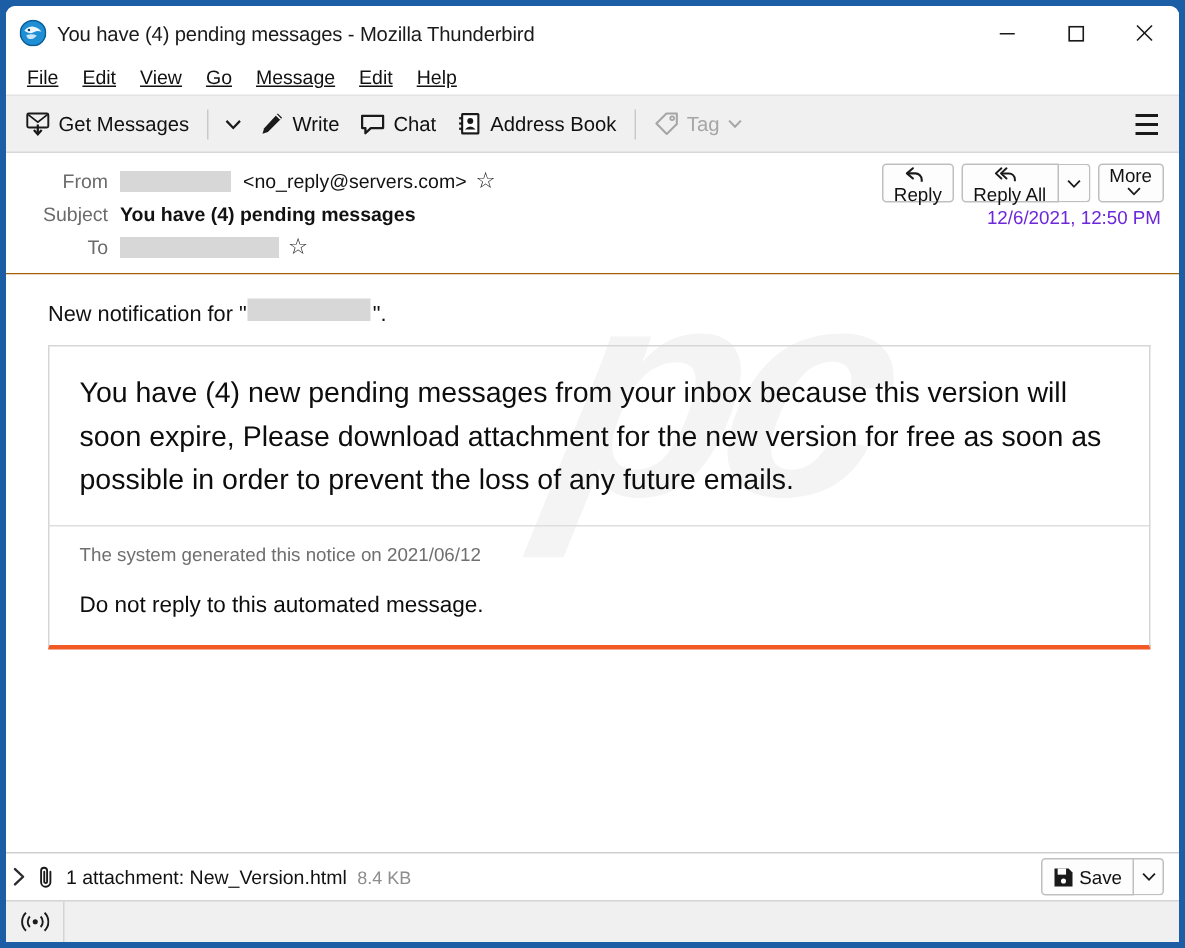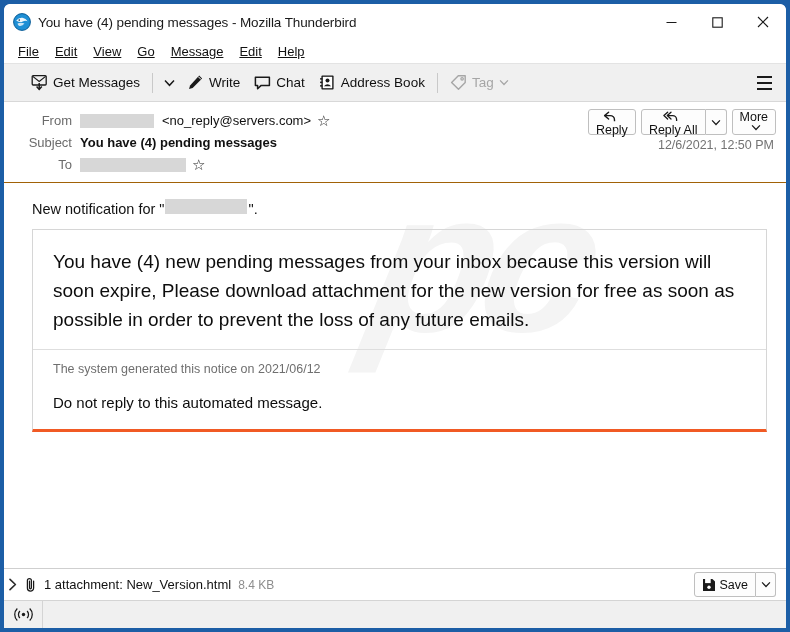--- a/index.html
+++ b/index.html
@@ -87,21 +87,21 @@
     cursor: default;
   }
   .menu-item u { text-decoration: underline; }
 
   
   #toolbar {
     height: 37px;
     background: #f0f0f0;
     display: flex;
     align-items: center;
-    padding-left: 20px;
+    padding-left: 6px;
     border-bottom: 1px solid #d8d8d8;
     position: relative;
   }
   .tb-btn {
     display: flex;
     align-items: center;
     height: 27px;
     padding: 0 7px;
     border-radius: 3px;
     font-size: 13.5px;
@@ -224,21 +224,21 @@
     border: 1px solid #bfbfbf;
     border-left: none;
     border-radius: 0 3px 3px 0;
     cursor: default;
   }
   #msg-date {
     position: absolute;
     right: 12px;
     top: 36px;
     font-size: 12.5px;
-    color: #737373;
+    color: #6d28d9;
     white-space: nowrap;
   }
 
   
   #msg-body {
     position: relative;
     background: #ffffff;
     height: 392px;
     overflow: hidden;
   }

